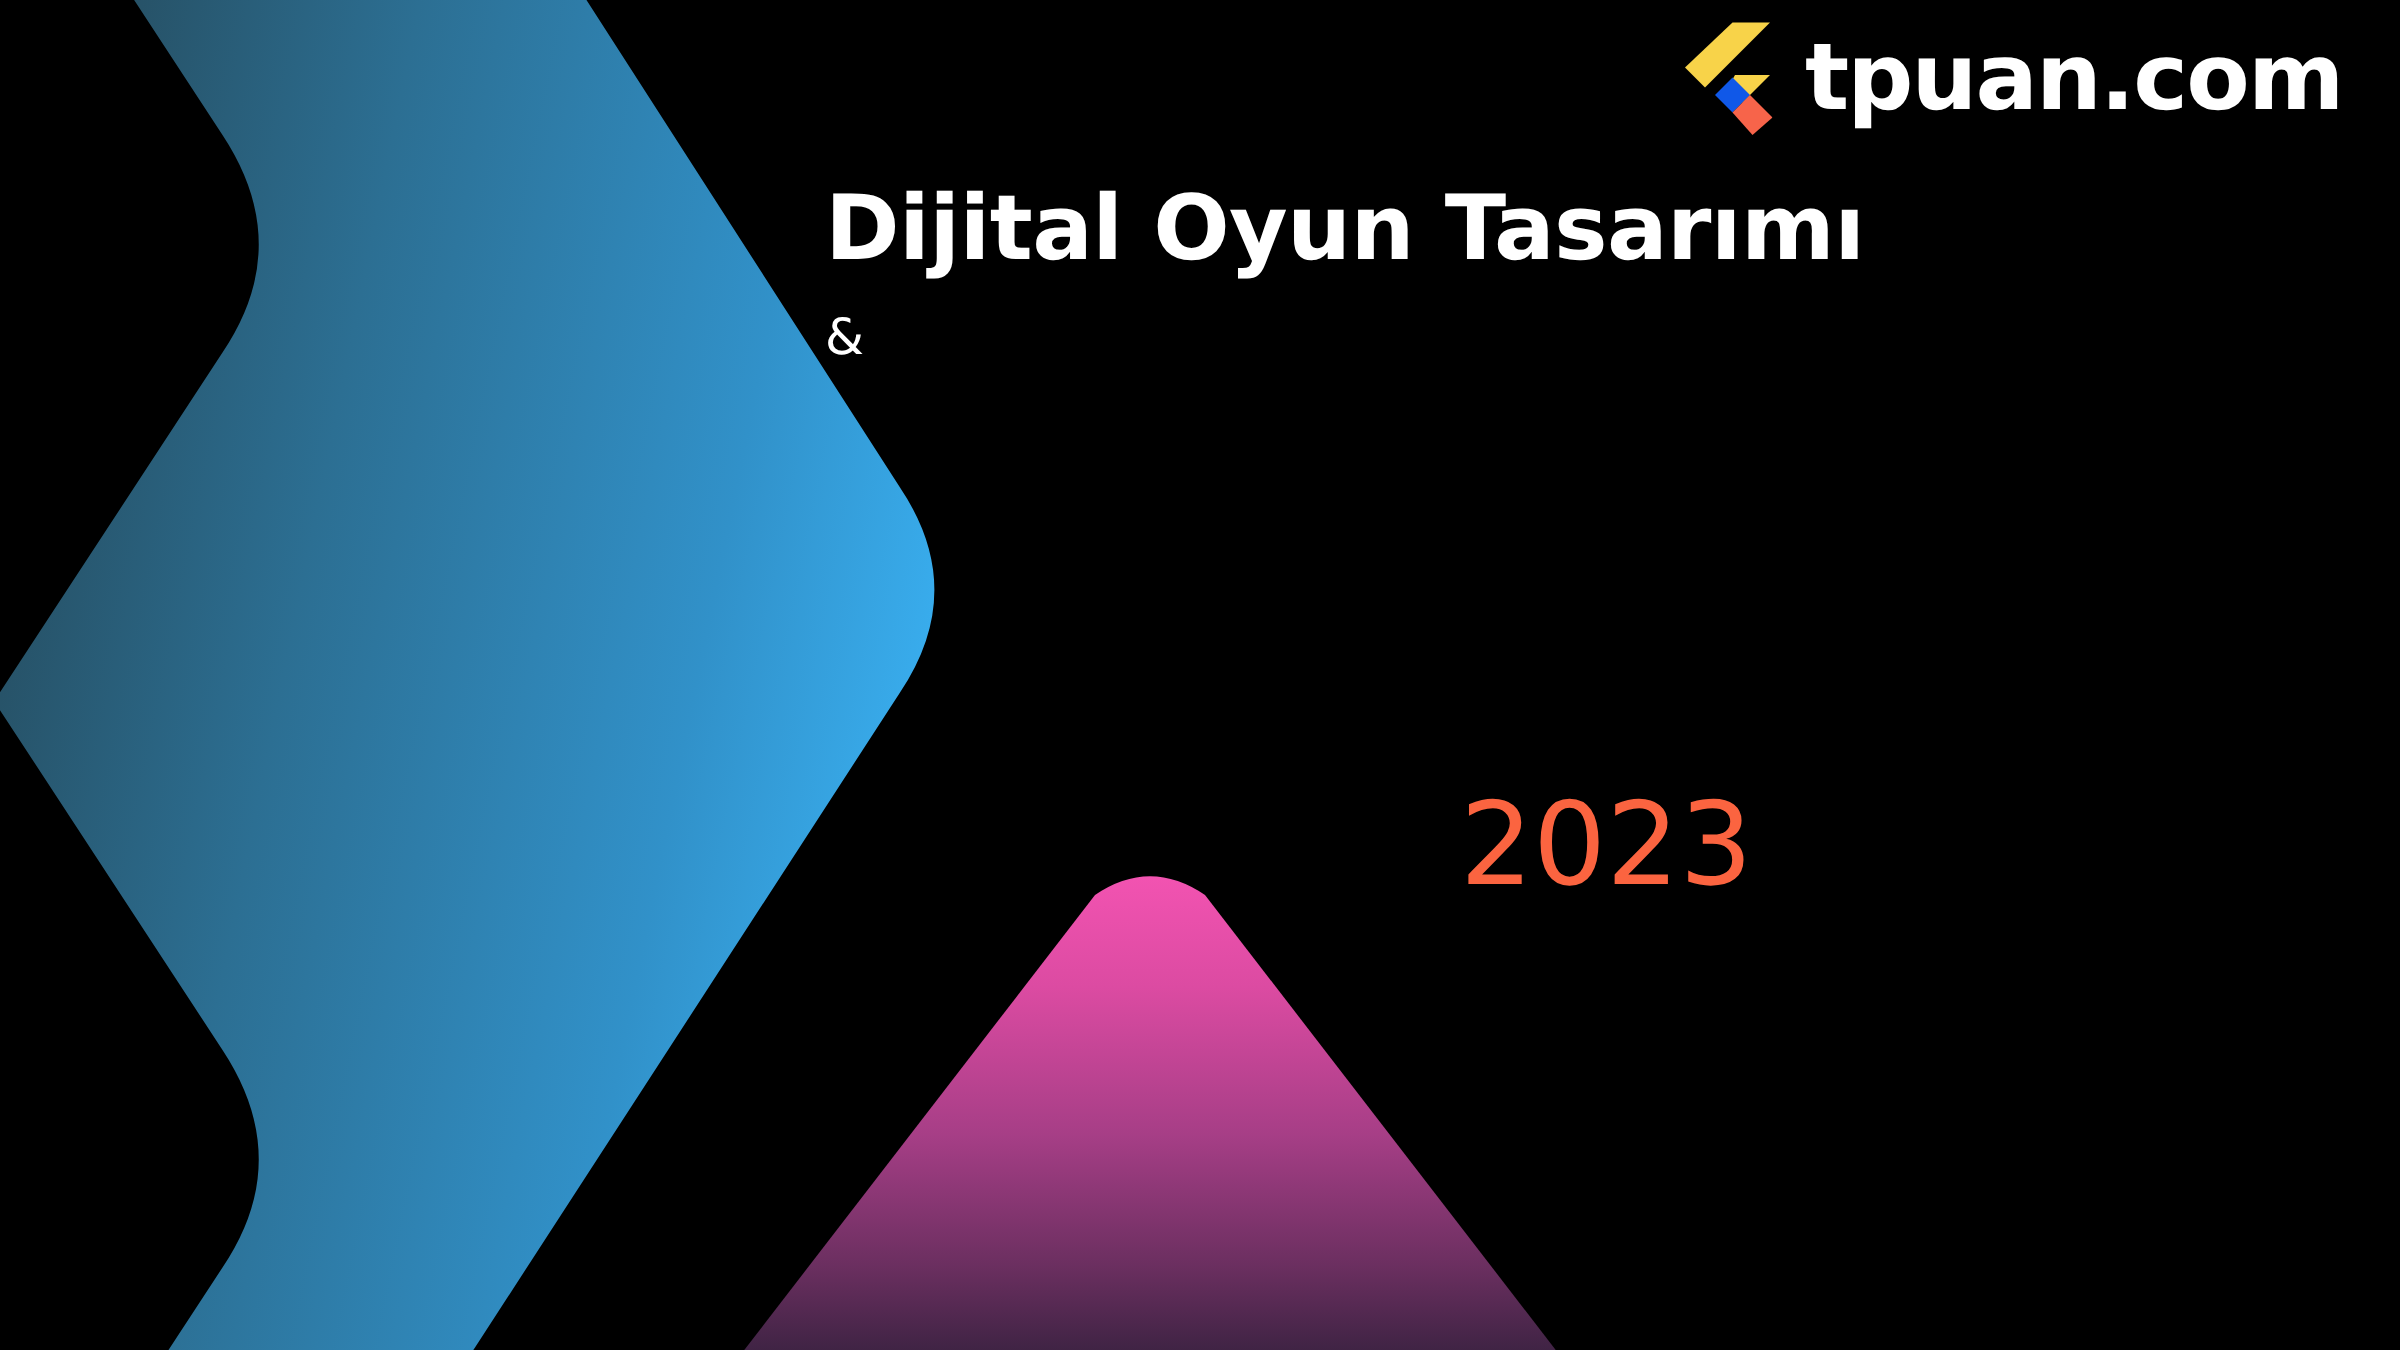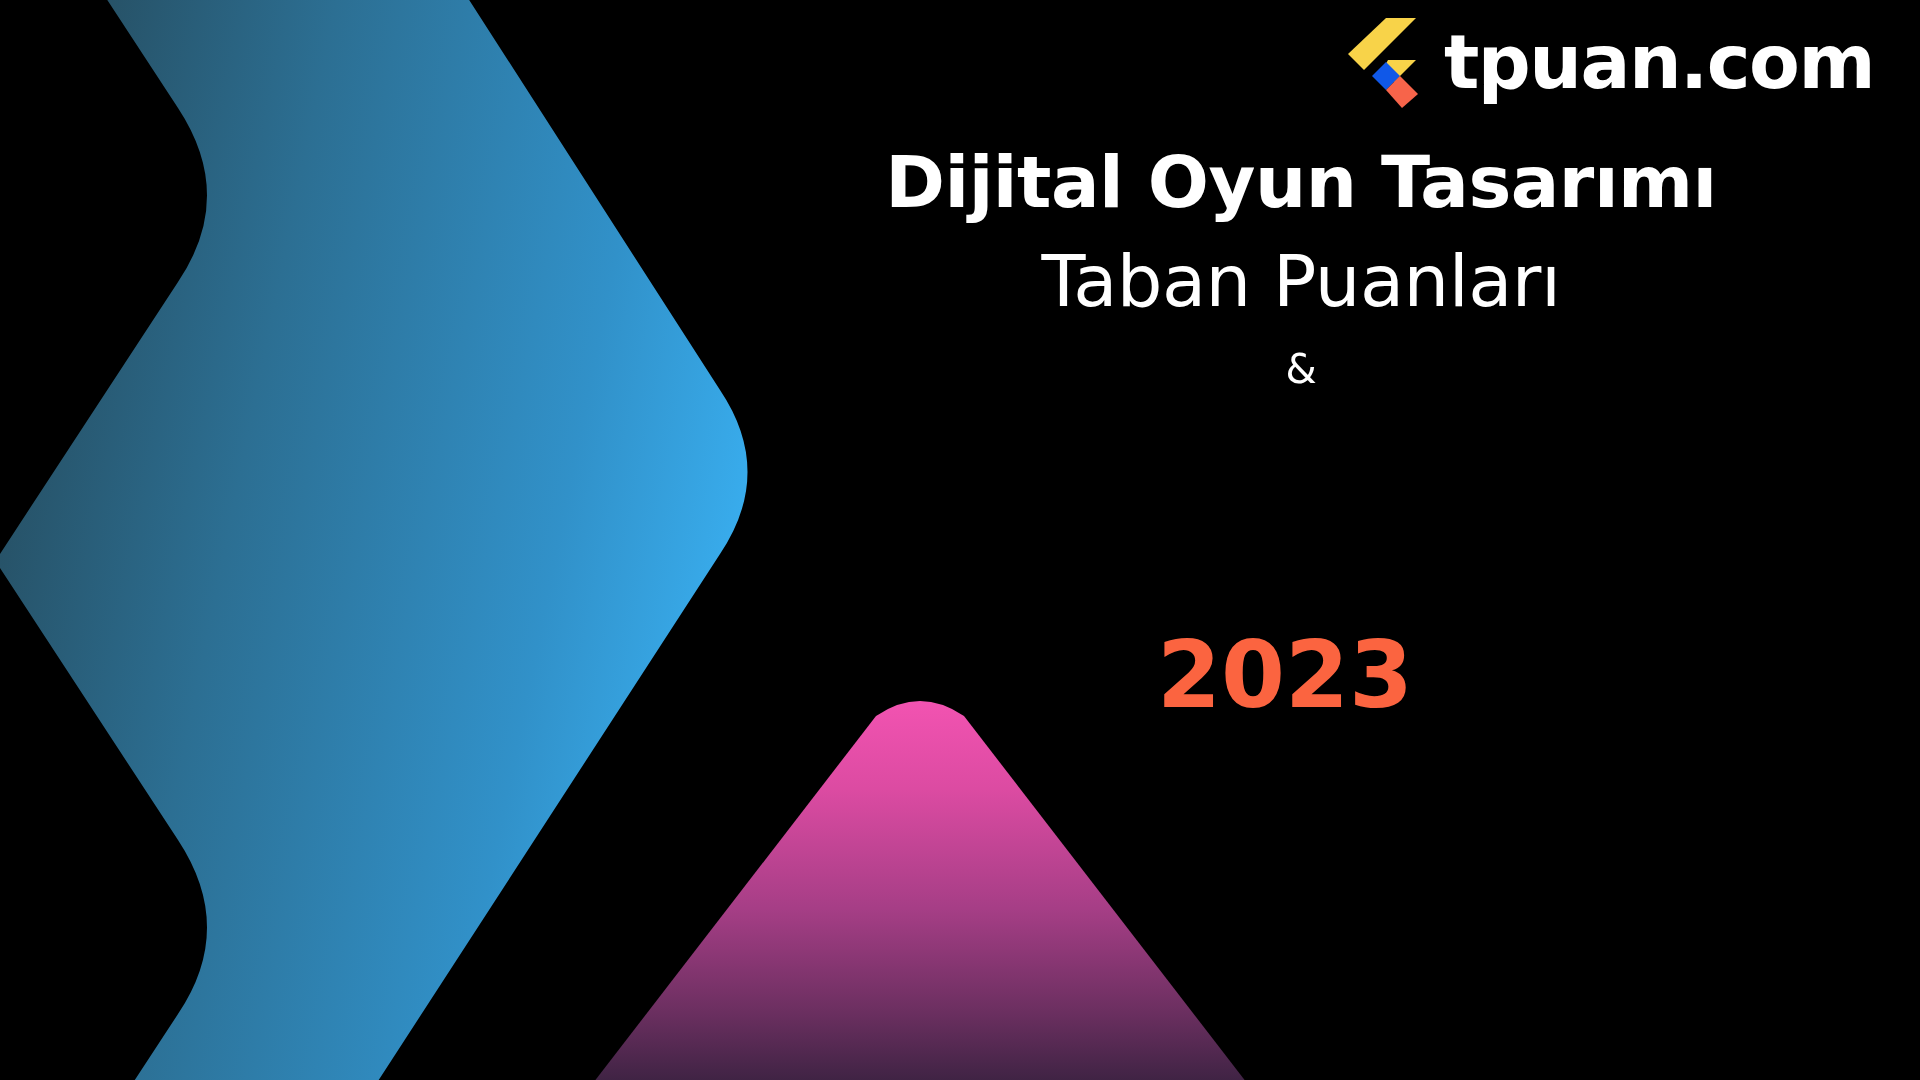--- a/index.html
+++ b/index.html
@@ -51,44 +51,44 @@
     font-size:74px;
     font-weight:700;
     letter-spacing:-1.5px;
     line-height:1;
     white-space:nowrap;
   }
 
   
   .headline {
     position:absolute;
-    left:716px; top:140px;
+    left:660px; top:140px;
     width:1170px;
-    text-align:center;
+    text-align:left;
     color:#ffffff;
   }
   .headline .line {
     font-family:"DejaVu Sans", sans-serif;
     line-height:1.18;
     white-space:nowrap;
   }
   .line-1 { font-size:72px; font-weight:700; letter-spacing:-0.5px; }
   .line-2 { font-size:72px; font-weight:400; letter-spacing:-0.5px; margin-top:14px; }
   .line-amp { font-size:40px; font-weight:400; margin-top:22px; }
   .line-3 { font-size:72px; font-weight:400; letter-spacing:-0.5px; margin-top:18px; }
 
   
   .year {
     position:absolute;
     left:700px; top:630px;
     width:1170px;
     text-align:center;
     font-family:"DejaVu Sans", sans-serif;
     font-size:92px;
-    font-weight:700;
+    font-weight:400;
     letter-spacing:0px;
     line-height:1;
   }
 </style>
 </head>
 <body>
 
 <div id="stage" style="background: rgb(0, 0, 0);">
 
   <div class="blue-chevron-wrap">
@@ -159,19 +159,18 @@
       <polygon points="44,2 74,2 22,54 6,38" fill="#F8D349"></polygon>
       <polygon points="46,44 74,44 52,66 38,58" fill="#F8D349"></polygon>
       <polygon points="30,60 44,46 58,60 44,74" fill="#1058E8"></polygon>
       <polygon points="44,74 58,60 76,78 60,92" fill="#F7644A"></polygon>
     </svg>
     <span class="brand-name">tpuan.com</span>
   </div>
 
   <div class="headline">
     <div class="line line-1">Dijital Oyun Tasarımı</div>
-    <div class="line line-2">Taban Puanları</div>
     <div class="line line-amp">&amp;</div>
   </div>
 
   <div class="year" style="color: rgb(251, 100, 64);">2023</div>
 
 </div>
 
 </body></html>

